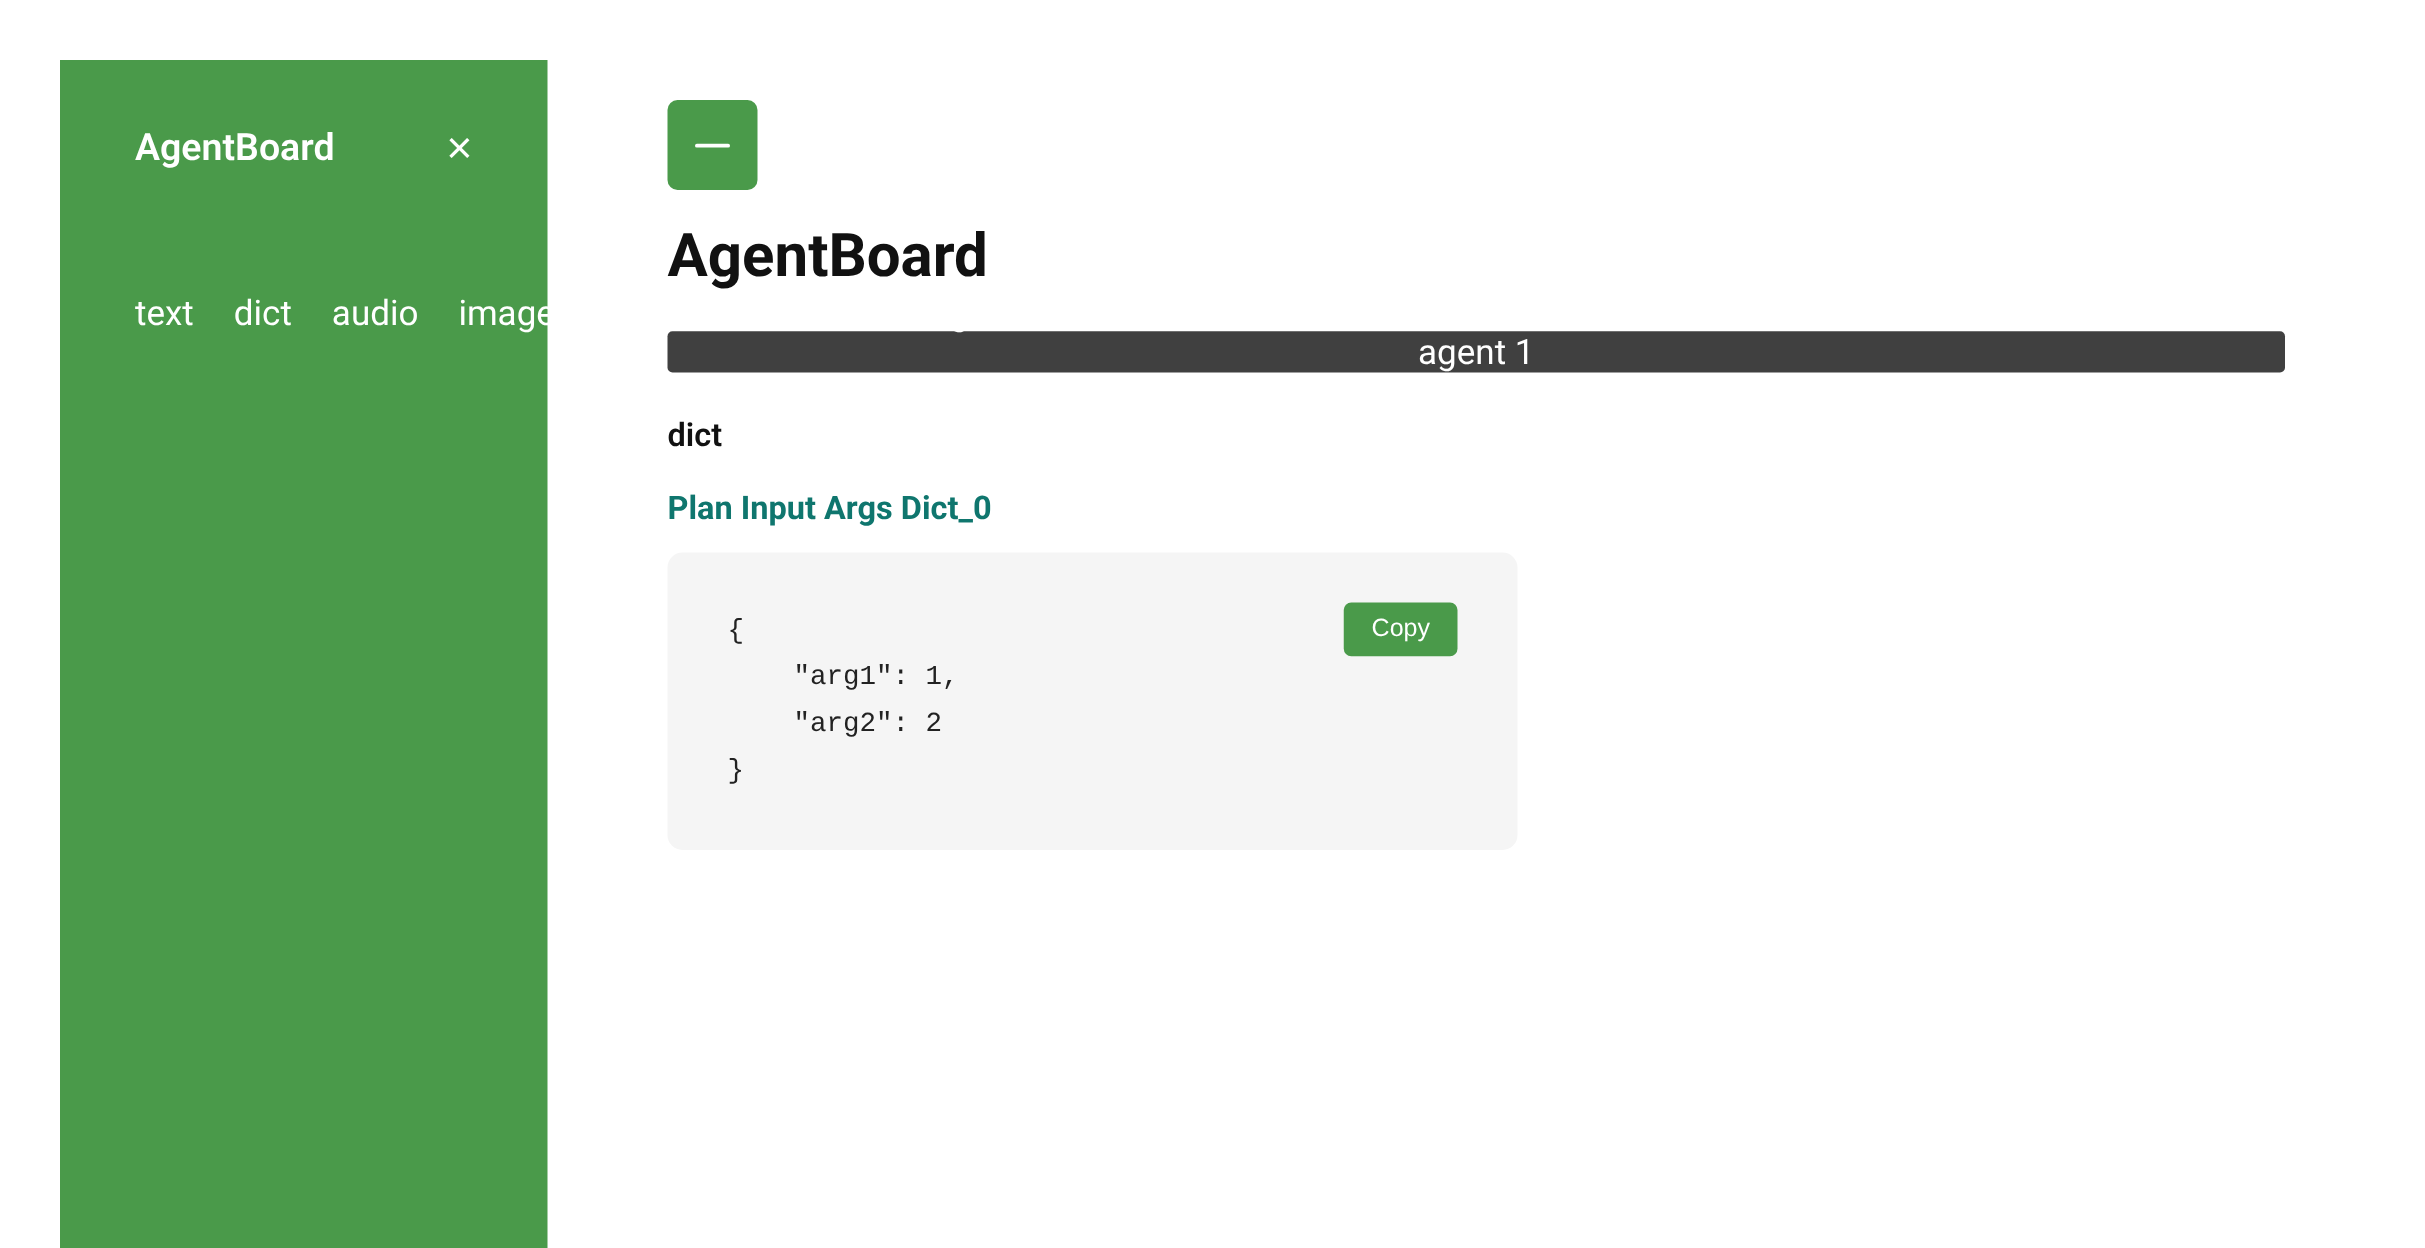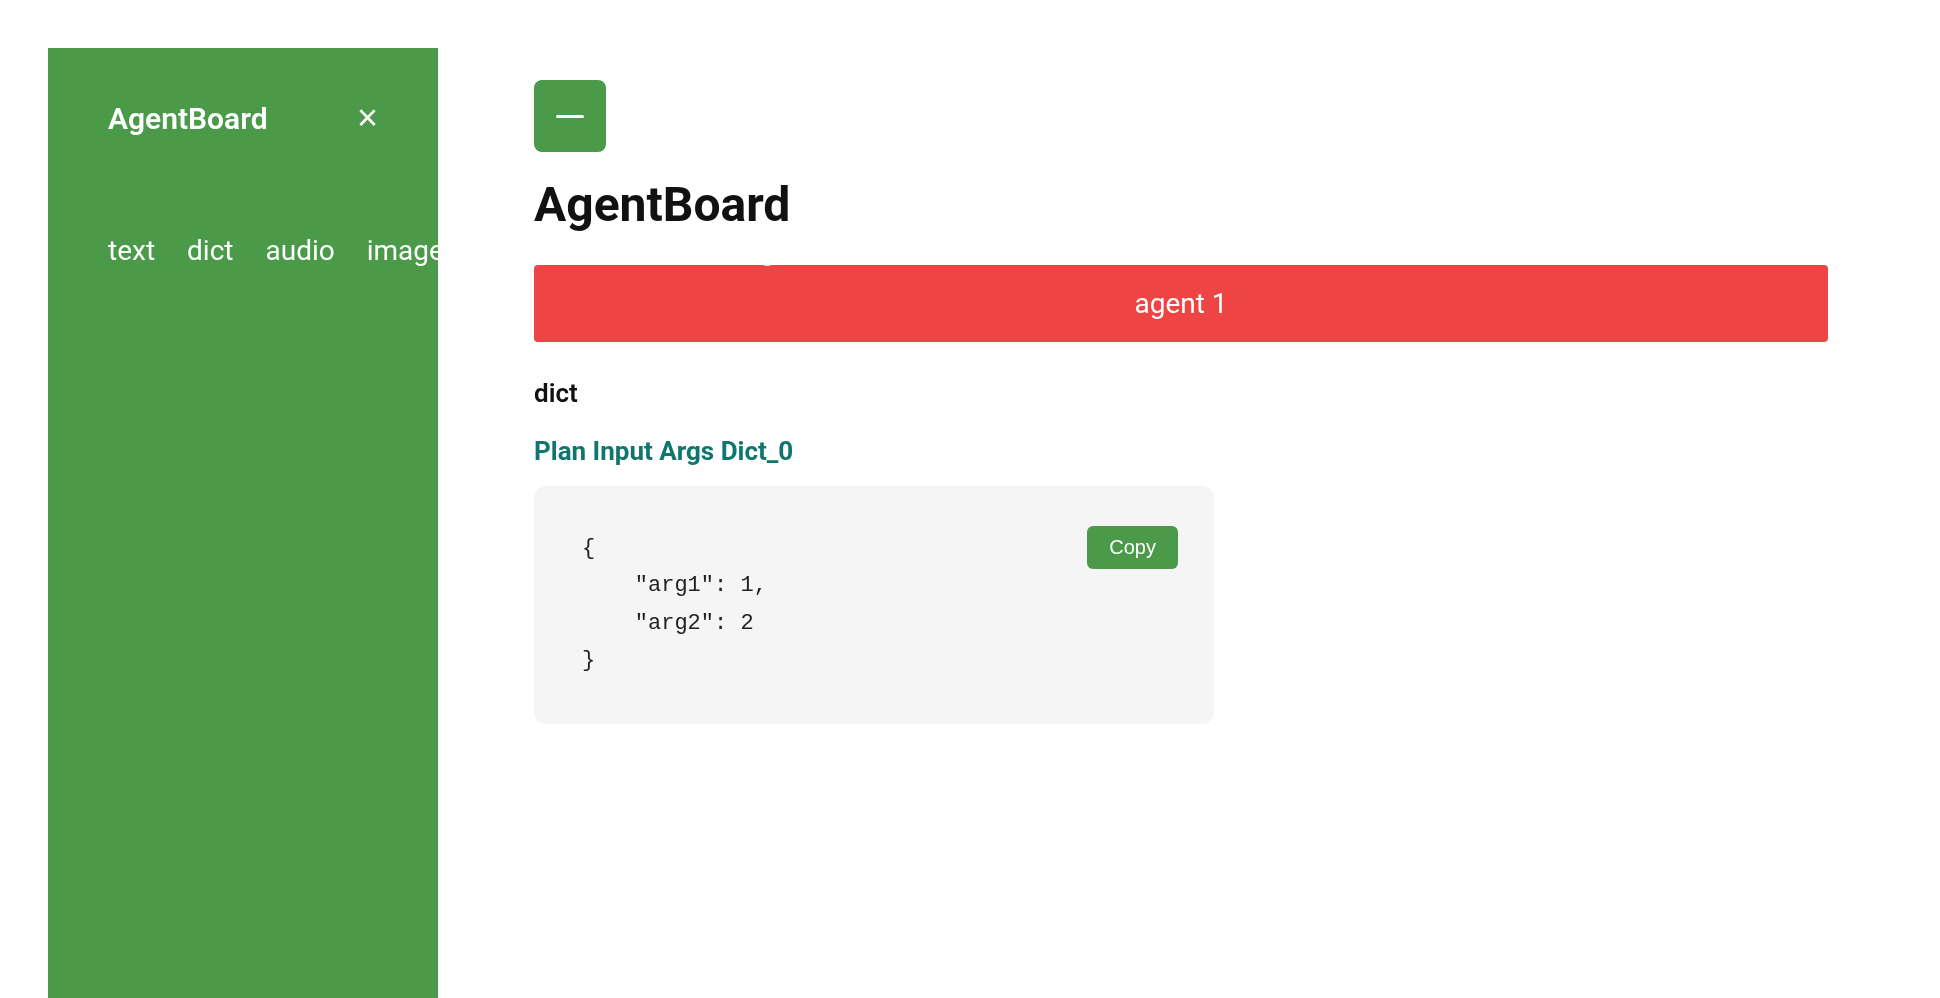--- a/index.html
+++ b/index.html
@@ -106,25 +106,24 @@
     }
 
     .page-title {
       font-size: 48px;
       font-weight: 700;
       color: #111;
       margin-bottom: 32px;
     }
 
     .agent-banner {
-      background: #ef4444;
+      background: #404040;
       color: white;
       font-size: 28px;
       text-align: center;
-      padding: 22px;
       border-radius: 4px;
       margin-bottom: 36px;
     }
 
     .section-label {
       font-size: 26px;
       font-weight: 600;
       color: #111;
       margin-bottom: 28px;
     }
@@ -148,21 +147,21 @@
       font-family: 'Courier New', Courier, monospace;
       font-size: 22px;
       color: #222;
       line-height: 1.7;
       white-space: pre;
     }
 
     .copy-btn {
       position: absolute;
       top: 24px;
-      right: 20px;
+      right: 32px;
       background: #4a9a4a;
       color: white;
       border: none;
       border-radius: 6px;
       padding: 10px 22px;
       font-size: 20px;
       cursor: pointer;
       font-weight: 500;
     }
   </style>

